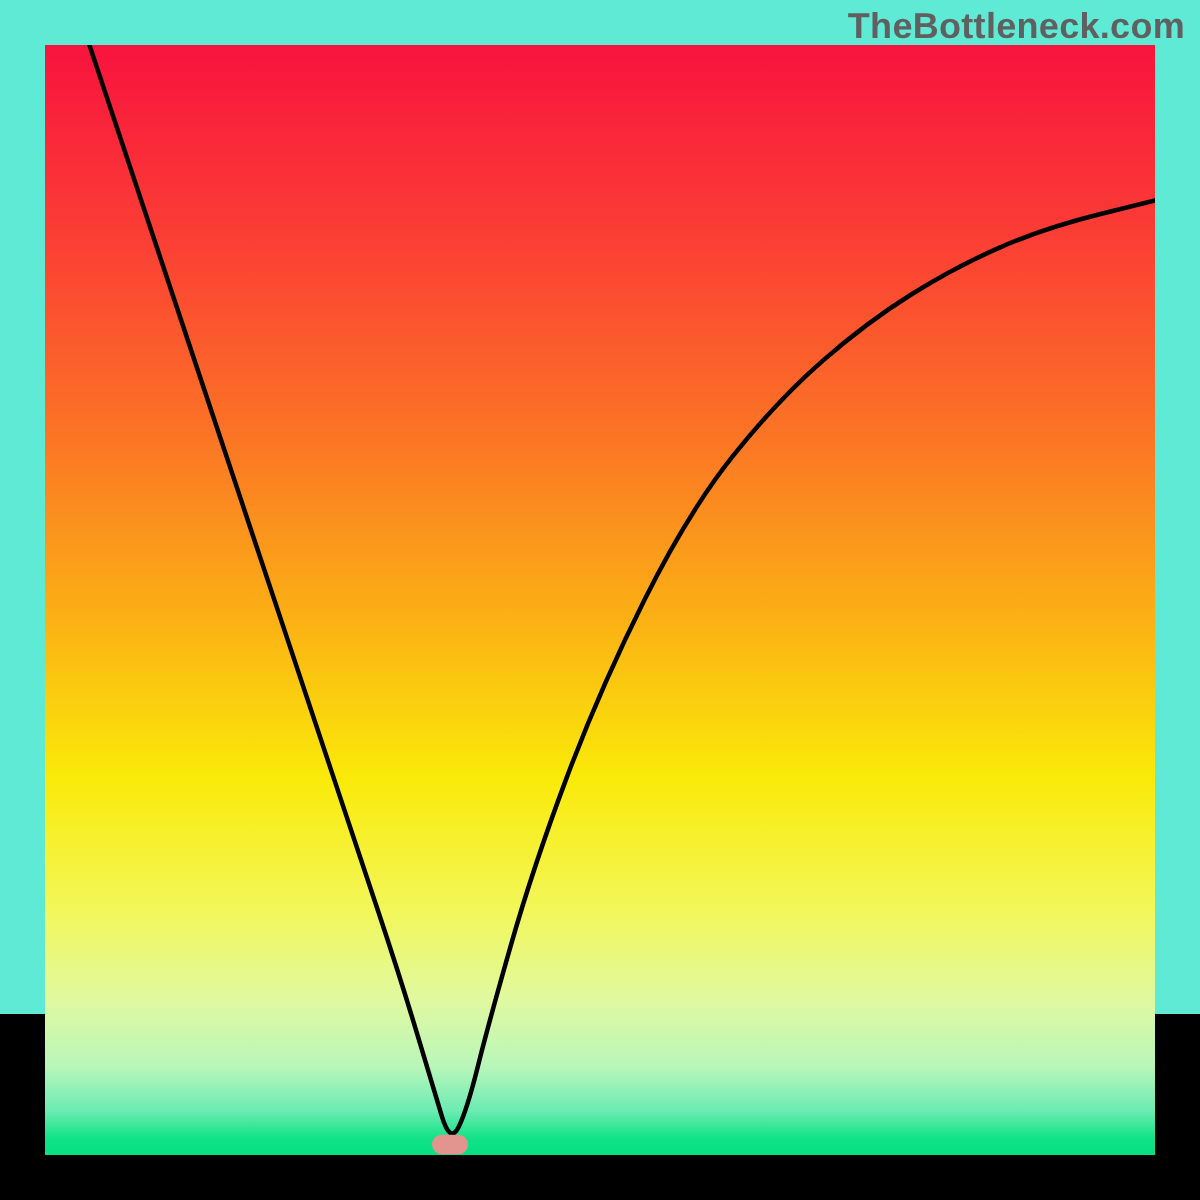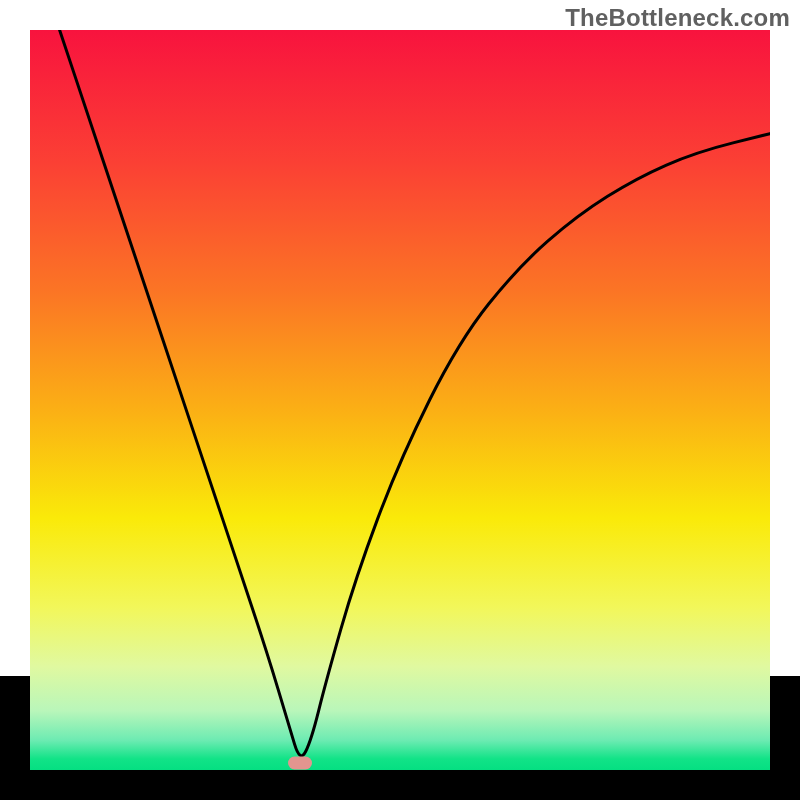--- a/index.html
+++ b/index.html
@@ -8,21 +8,21 @@
     width: 800px;
     height: 800px;
     overflow: hidden;
     background: #000;
     font-family: Arial, Helvetica, sans-serif;
   }
   .frame {
     position: relative;
     width: 800px;
     height: 676px;
-    background: #ffffff;
+    background: #5eead4;
   }
   .watermark {
     position: absolute;
     top: 4px;
     right: 10px;
     color: #606060;
     font-size: 24px;
     font-weight: 600;
     letter-spacing: 0.2px;
     z-index: 5;

